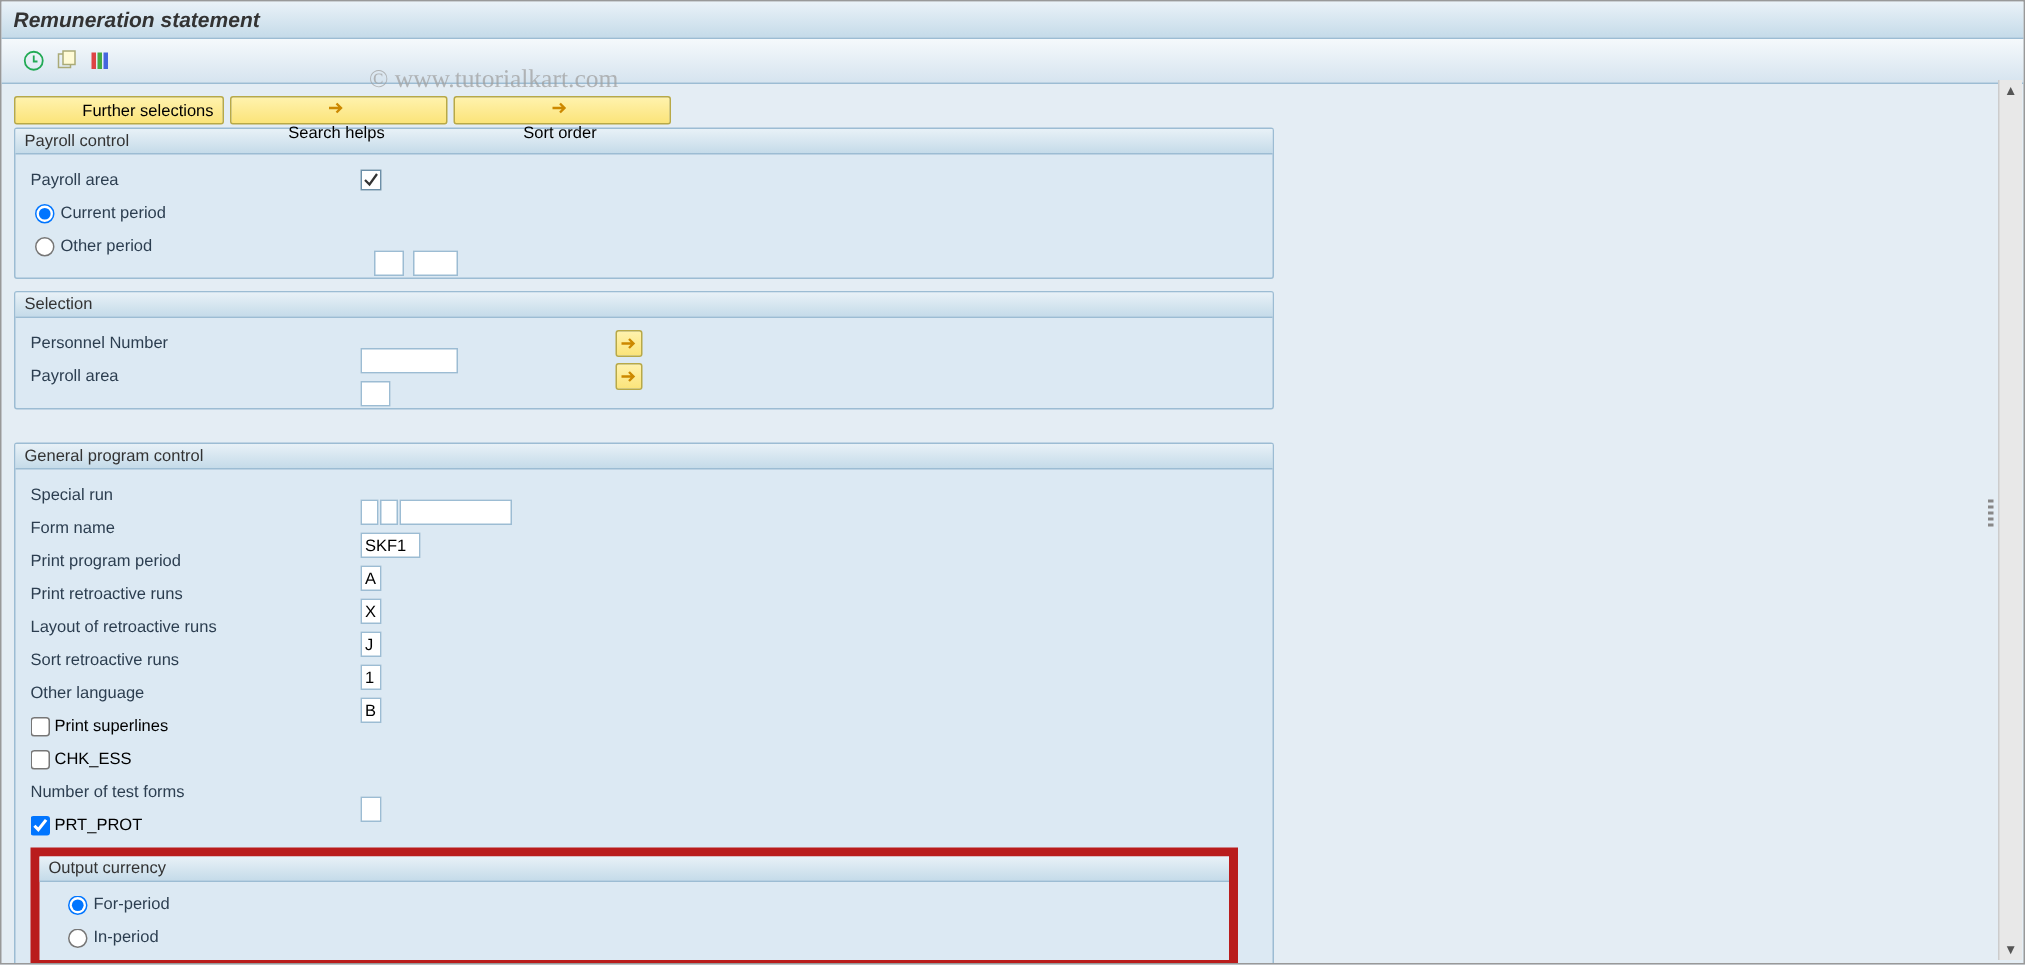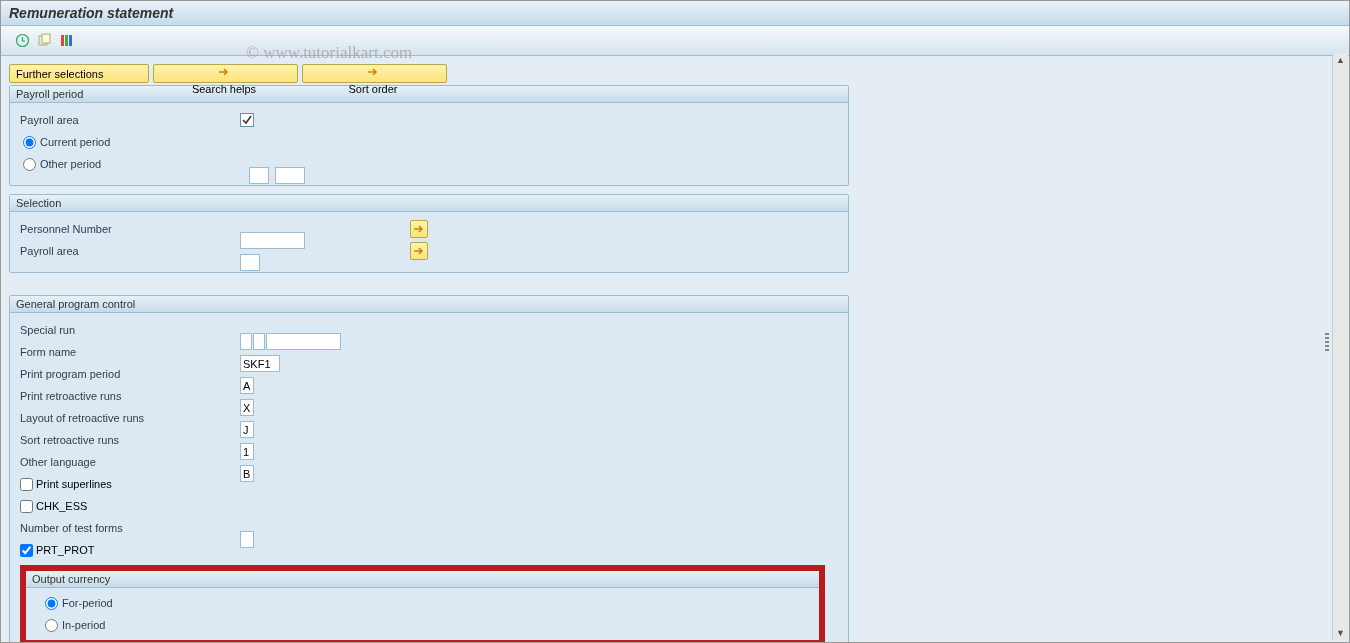--- a/index.html
+++ b/index.html
@@ -57,21 +57,21 @@
     .yellow-btn {
       background: linear-gradient(to bottom, #fff2ad, #fbe47a);
       border: 1px solid #b8a947;
       border-radius: 2px;
       padding: 2px 6px;
       font-size: 11px;
       display: flex; align-items: center; gap: 6px;
       cursor: pointer;
       height: 19px;
     }
-    .yellow-btn.wide { width: 140px; justify-content: flex-start; }
+    .yellow-btn.wide { width: 140px; justify-content: flex-end; }
     .yellow-btn.arrow { width: 145px; justify-content: flex-start; padding-left: 3px; flex-direction: column; }
     .arrow-icon {
       width: 14px; height: 14px;
       display: inline-flex; align-items: center; justify-content: center;
     }
     .group-box {
       border: 1px solid #9cbcd3;
       background: #dce9f3;
       margin-bottom: 8px;
       width: 840px;
@@ -203,21 +203,21 @@
       <span class="arrow-icon">
         <svg width="12" height="10" viewBox="0 0 12 10">
             <path d="M1 5 L8 5 M6 2 L9 5 L6 8" stroke="#c80" stroke-width="1.6" fill="none"></path>
           </svg>
       </span>
       <span style="flex:1; text-align:center;">Sort order</span>
     </div>
   </div>
 
   <div class="group-box">
-    <div class="group-header">Payroll period</div>
+    <div class="group-header">Payroll control</div>
     <div class="group-body">
       <div class="field-row">
         <span class="field-label">Payroll area</span>
         <span class="checkbox-box">
           <svg width="10" height="10" viewBox="0 0 10 10">
               <path d="M1 5 L4 8 L9 1" stroke="#333" stroke-width="1.5" fill="none"></path>
             </svg>
         </span>
       </div>
       <div class="radio-row">

